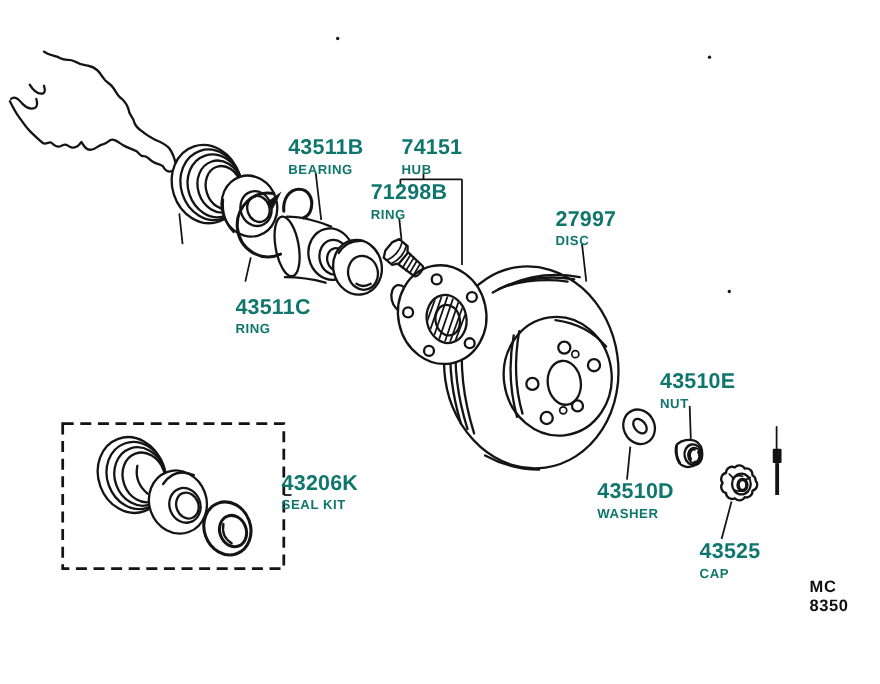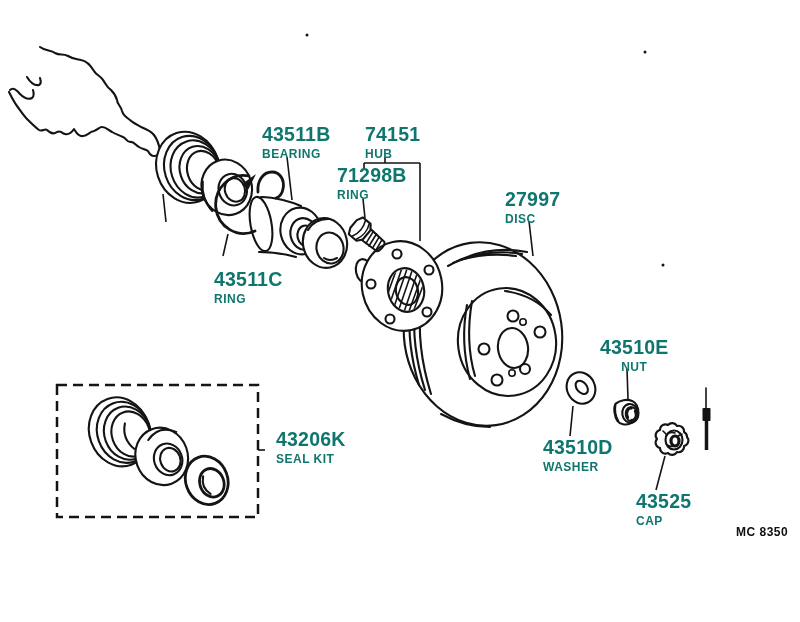--- a/index.html
+++ b/index.html
@@ -3,21 +3,21 @@
 <meta charset="utf-8">
 <style>
   html,body{margin:0;padding:0;background:#ffffff;}
   #stage{position:relative;width:800px;height:622px;background:#ffffff;overflow:hidden;
          font-family:"Liberation Sans",sans-serif;}
   #art{position:absolute;left:0;top:0;}
   .plabel{position:absolute;line-height:1;color:#0f766e;font-weight:700;white-space:nowrap;}
   .pcode{display:block;font-size:19.5px;letter-spacing:0.2px;}
   .pcode.small{font-size:16.5px;letter-spacing:0px;}
   .pname{display:block;font-size:12px;letter-spacing:0.5px;margin-top:3px;}
-  .figcode{position:absolute;font-size:12px;font-weight:700;color:#101010;letter-spacing:0.5px;}
+  .figcode{position:absolute;font-size:15px;font-weight:700;color:#101010;letter-spacing:0.5px;}
   .ln{stroke:#141414;fill:none;stroke-width:2.1;stroke-linecap:round;stroke-linejoin:round;}
   .wh{fill:#ffffff;}
   .thin{stroke-width:1.6;}
   .thick{stroke-width:2.8;}
 </style>
 </head>
 <body>
 
 <div id="stage">
 
@@ -229,31 +229,31 @@
   <div class="plabel" style="left:337px;top:166px;">
     <span class="pcode">71298B</span>
     <span class="pname">RING</span>
   </div>
 
   <div class="plabel" style="left:505px;top:190px;">
     <span class="pcode">27997</span>
     <span class="pname">DISC</span>
   </div>
 
-  <div class="plabel" style="left:276px;top:430px;">
+  <div class="plabel" style="left:256px;top:430px;">
     <span class="pcode">43206K</span>
     <span class="pname">SEAL KIT</span>
   </div>
 
   <div class="plabel" style="left:543px;top:438px;">
     <span class="pcode">43510D</span>
     <span class="pname">WASHER</span>
   </div>
 
-  <div class="plabel" style="left:600px;top:338px;text-align:center;">
+  <div class="plabel" style="left:600px;top:338px;">
     <span class="pcode">43510E</span>
     <span class="pname">NUT</span>
   </div>
 
 
   <div class="plabel" style="left:636px;top:492px;">
     <span class="pcode">43525</span>
     <span class="pname">CAP</span>
   </div>
 

